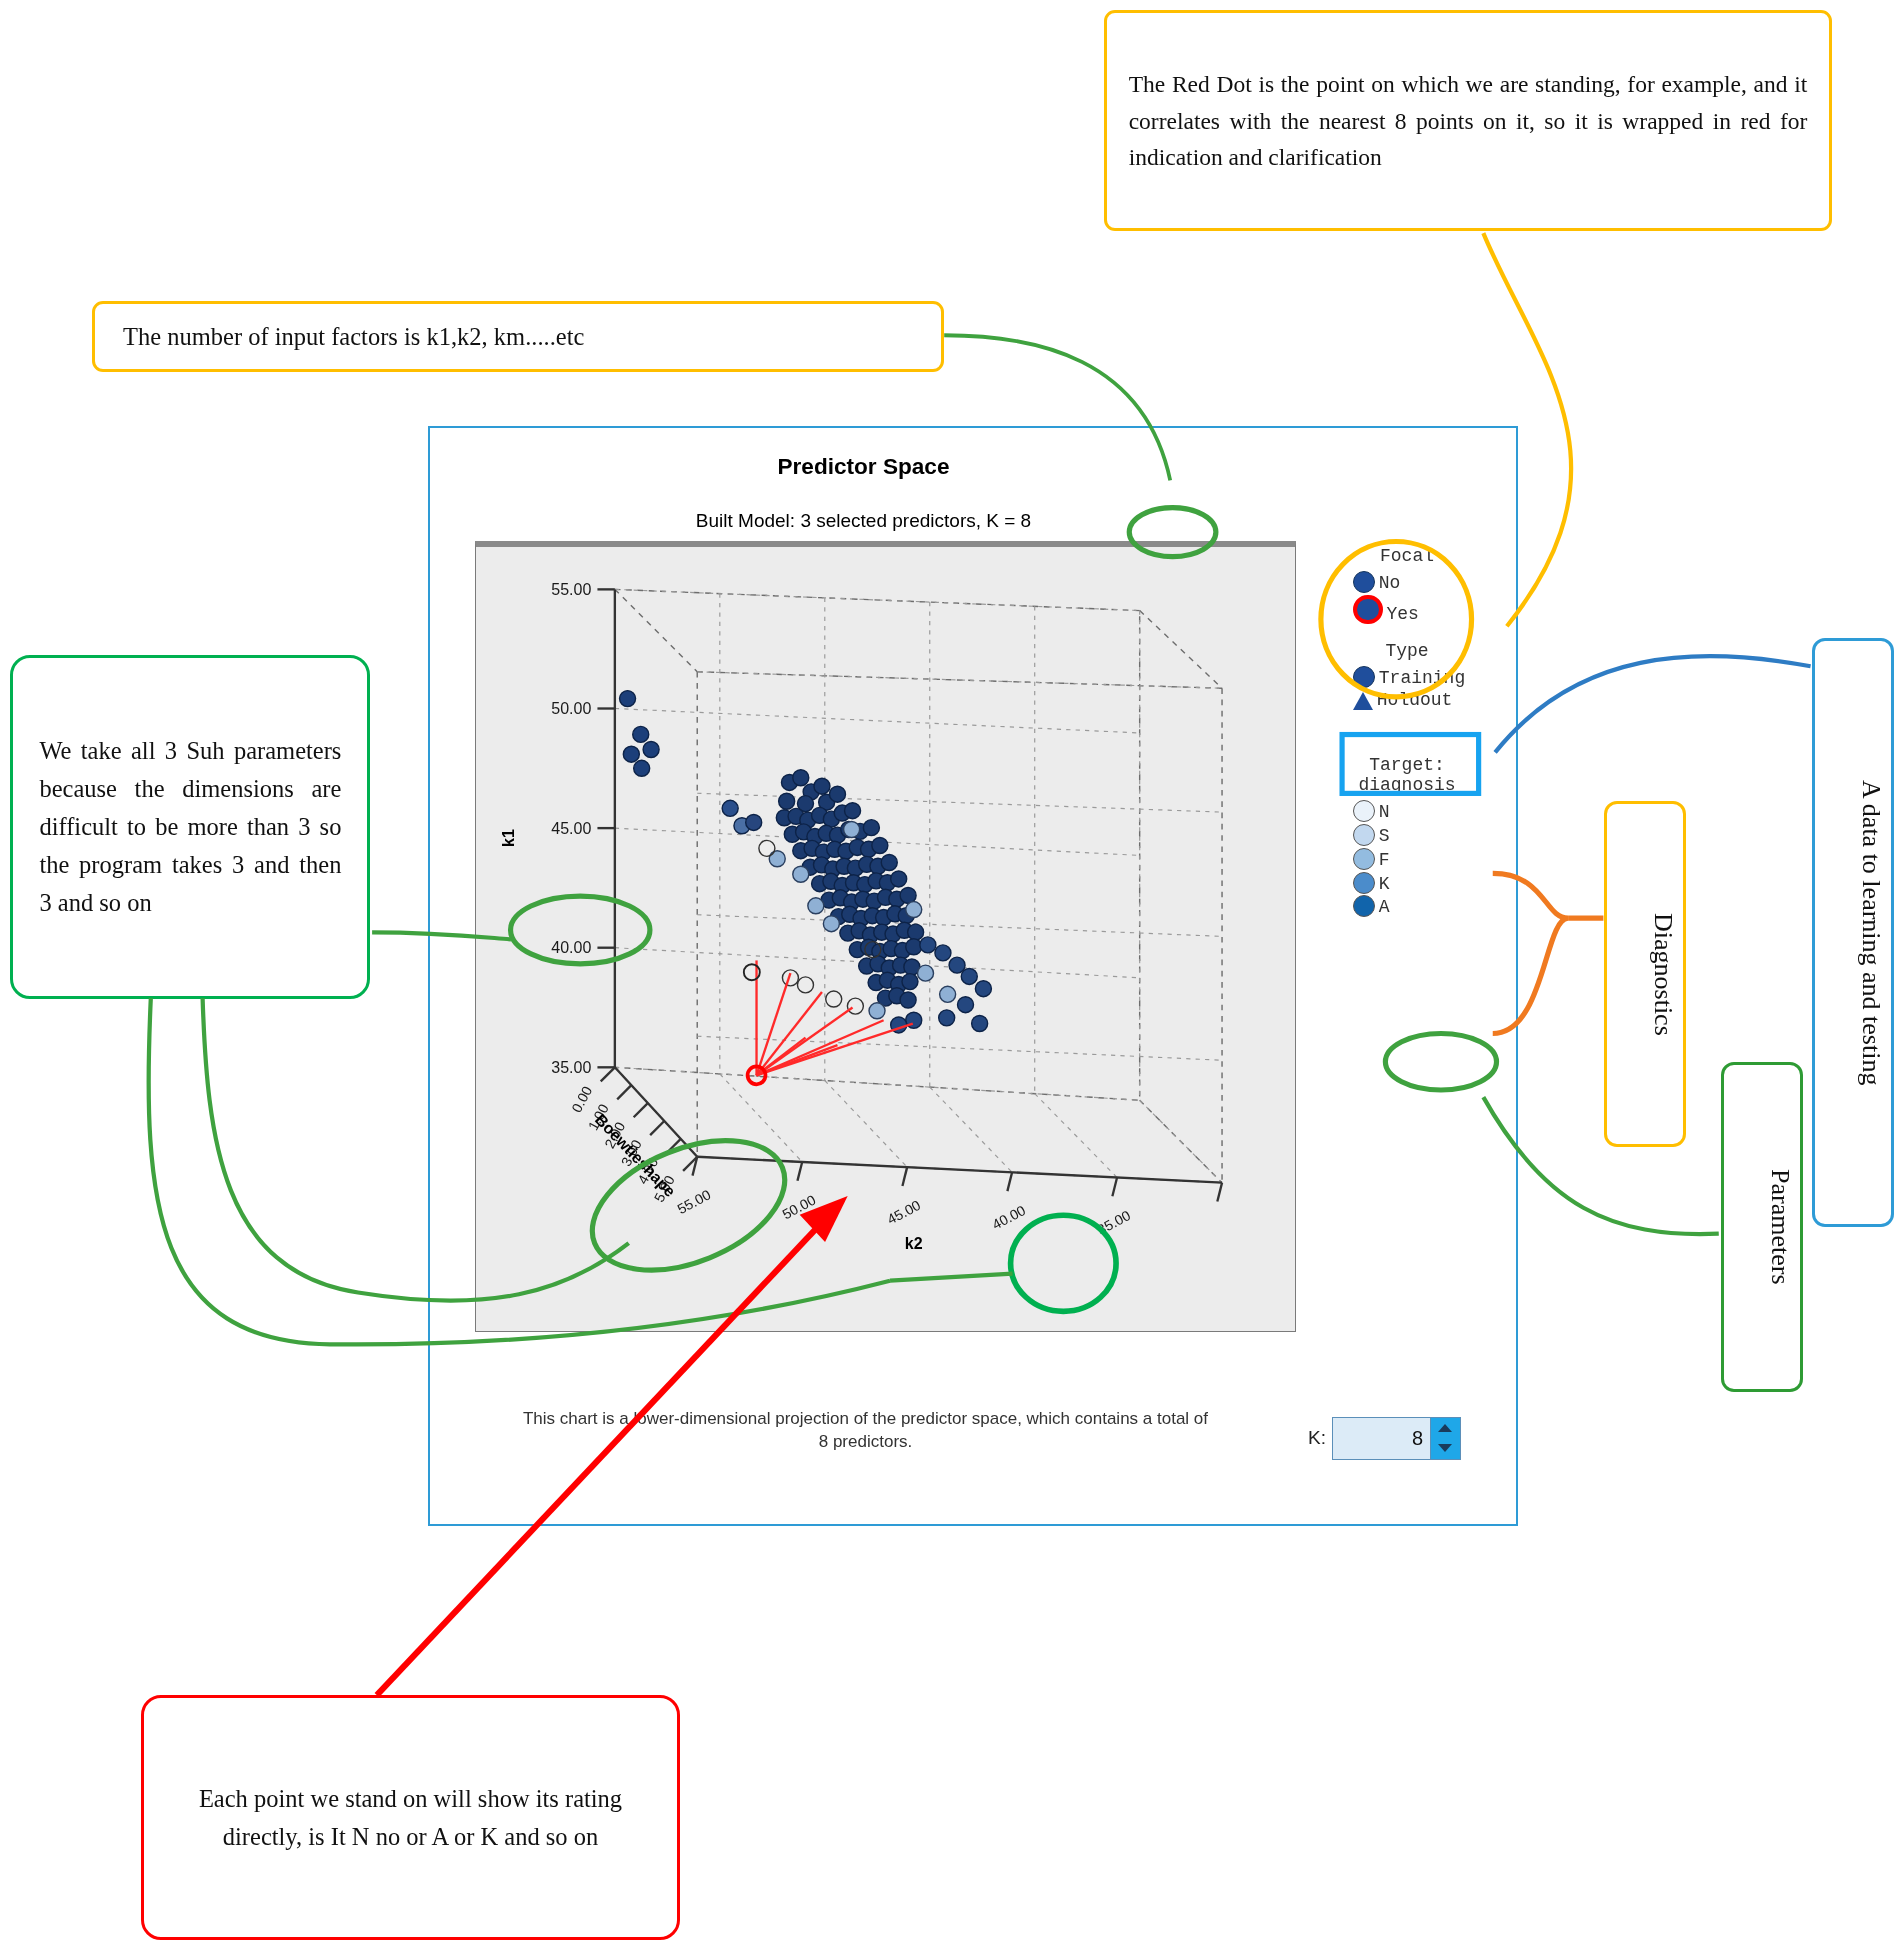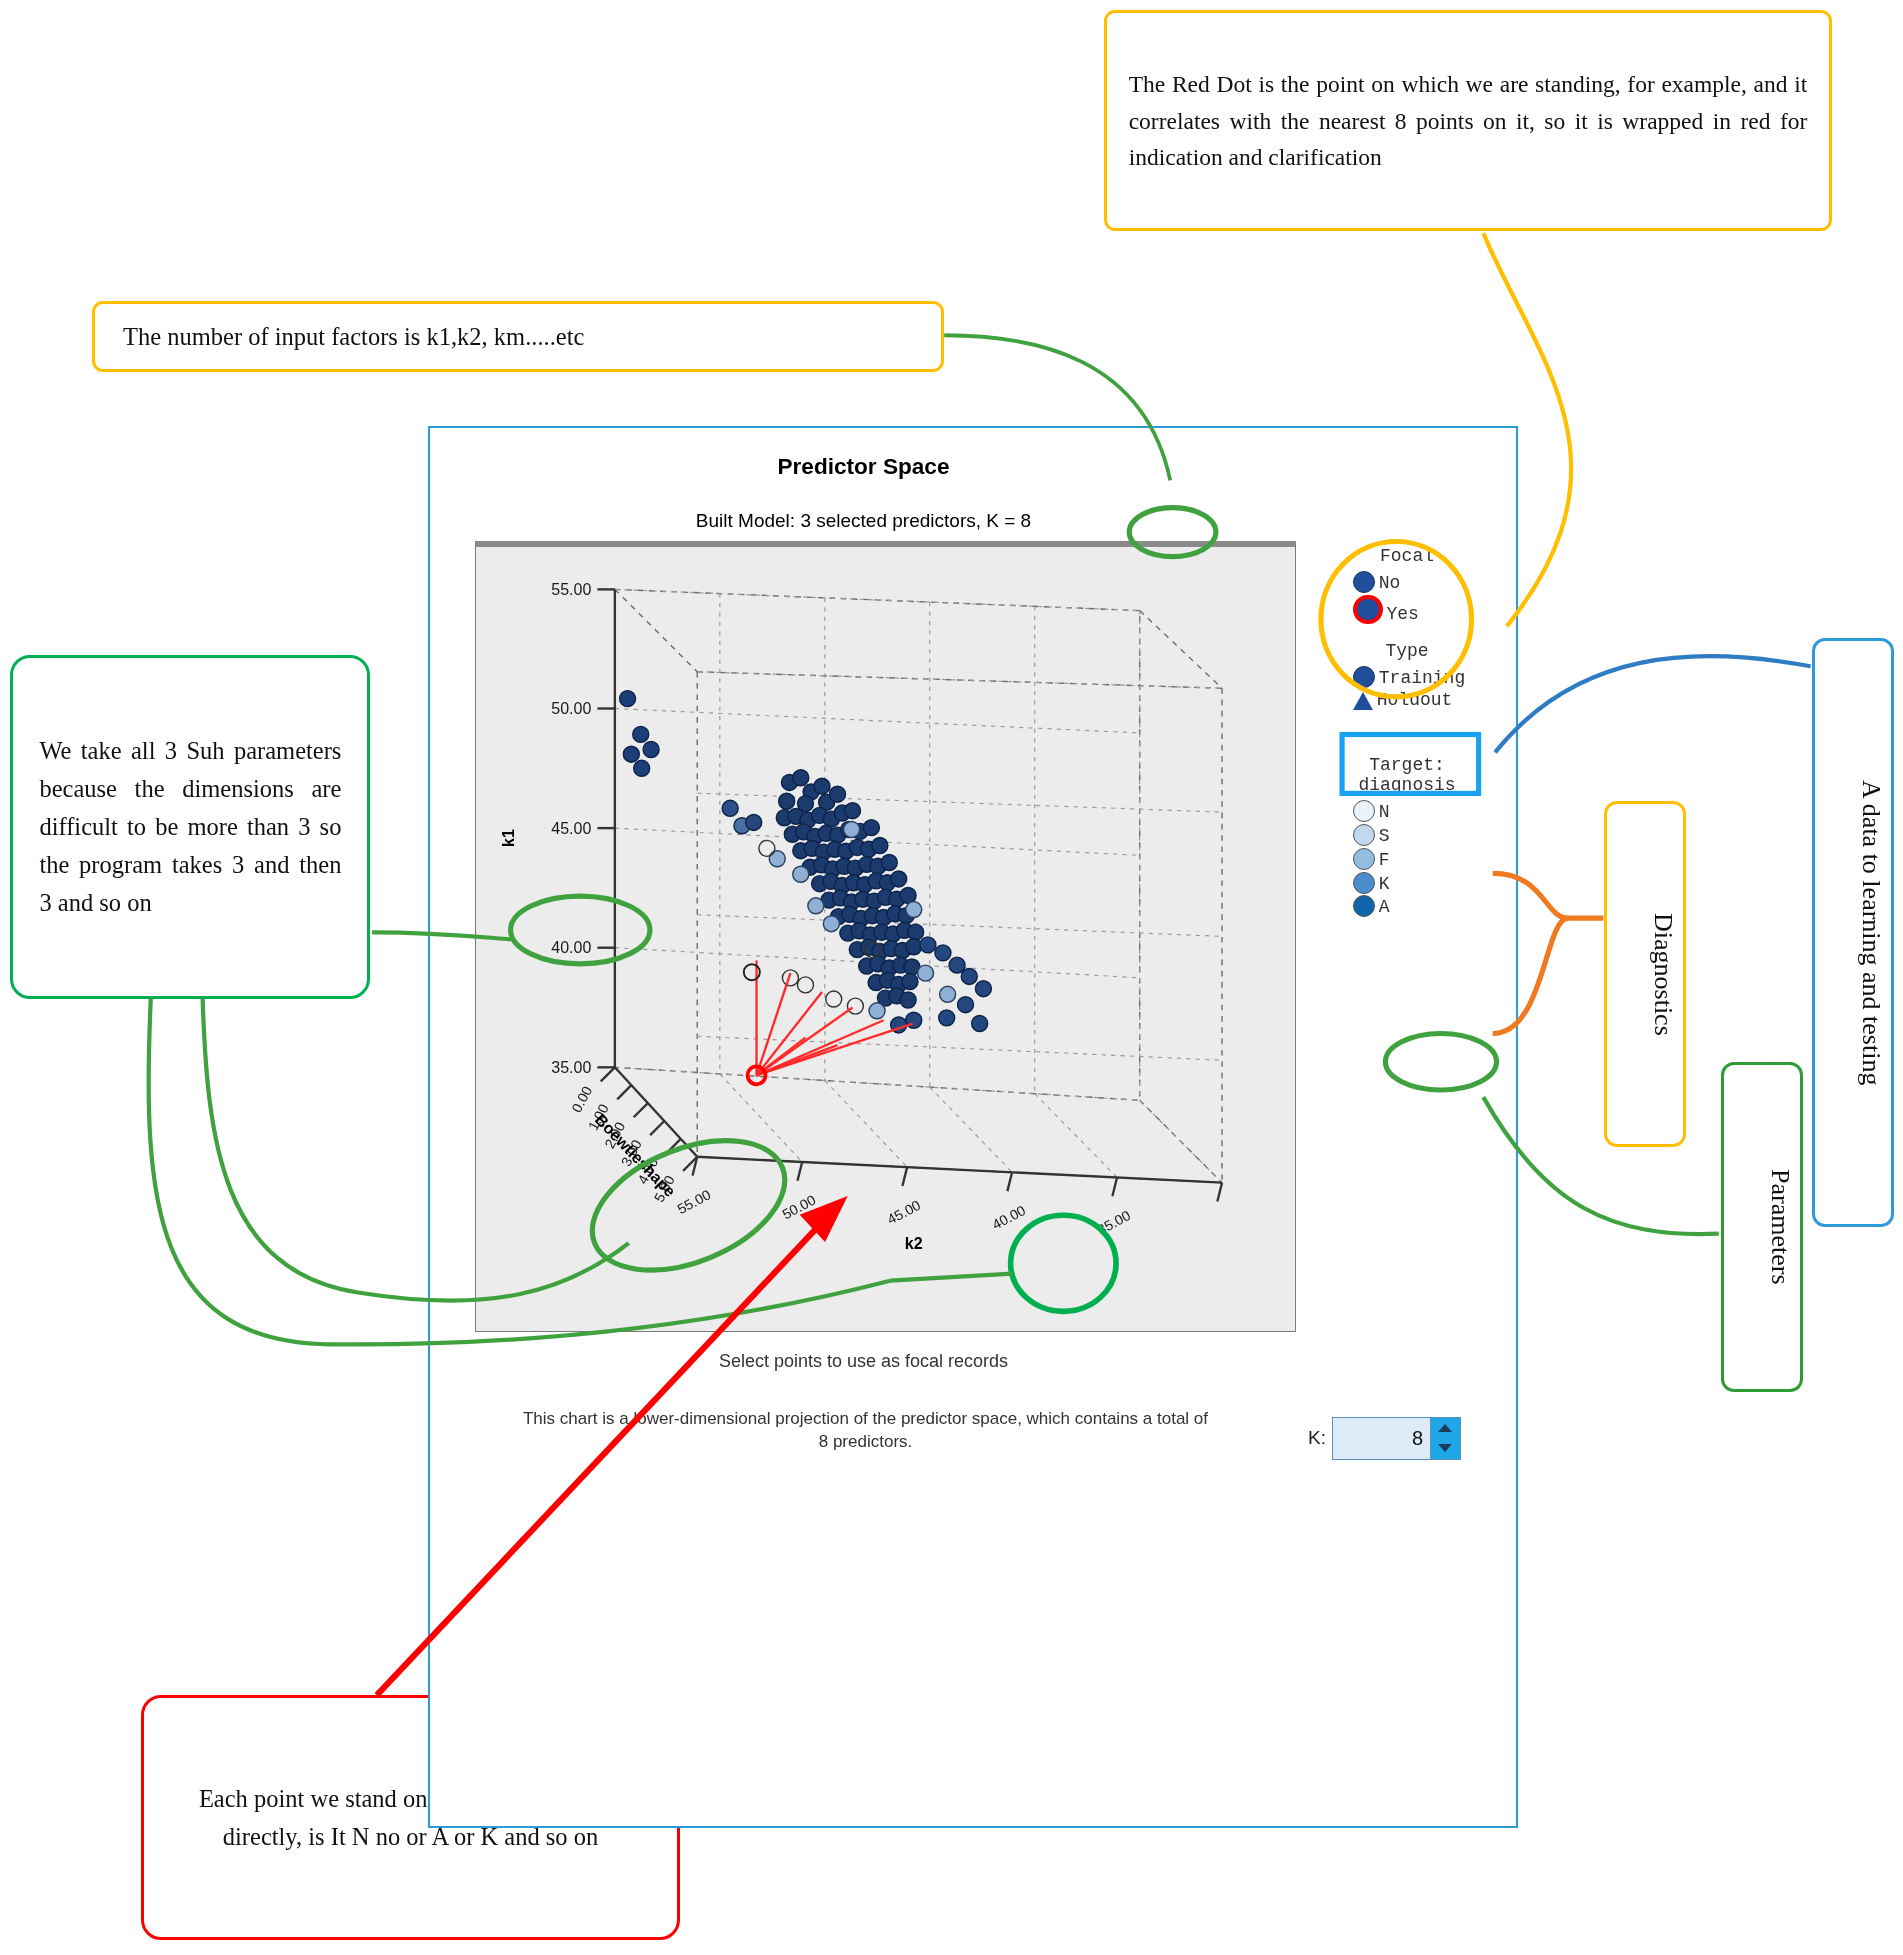--- a/index.html
+++ b/index.html
@@ -21,21 +21,21 @@
   .callout.blue{border-color:#2E9BD6;border-width:3.8px;}
   .callout p{margin:0;width:100%;}
 
   .vert-text{
     writing-mode:vertical-rl;text-orientation:mixed;
     white-space:nowrap;
   }
 
   
   #spss-panel{
-    left:428px;top:426px;width:1090px;height:1402px;
+    left:428px;top:426px;width:1090px;height:1100px;
     border:2.4px solid #2E9BD6;background:#ffffff;
   }
   #chart-title{
     position:absolute;left:0;top:26px;width:867px;text-align:center;
     font-family:"Liberation Sans",sans-serif;font-weight:bold;
     font-size:22.6px;color:#000;
   }
   #chart-subtitle{
     position:absolute;left:0;top:82px;width:867px;text-align:center;
     font-family:"Liberation Sans",sans-serif;font-weight:normal;
@@ -444,21 +444,20 @@
         <span class="spin-btn">
           <span class="spin-up"></span>
         </span>
         <span class="spin-btn">
           <span class="spin-dn"></span>
         </span>
       </span>
     </div>
   </div>
 
-  <div id="select-hint">Select points to use as focal records</div>
   <div id="proj-note">
     <span>This chart is a lower-dimensional projection of the predictor space, which contains a total of</span><br>
     <span>8 predictors.</span>
   </div>
 </div>
 
 <svg id="overlay" viewBox="0 0 4041 4152">
 
   <path d="M3150,495 C3260,760 3480,980 3200,1330" stroke="#FFBE00" stroke-width="9" fill="none"></path>
 

